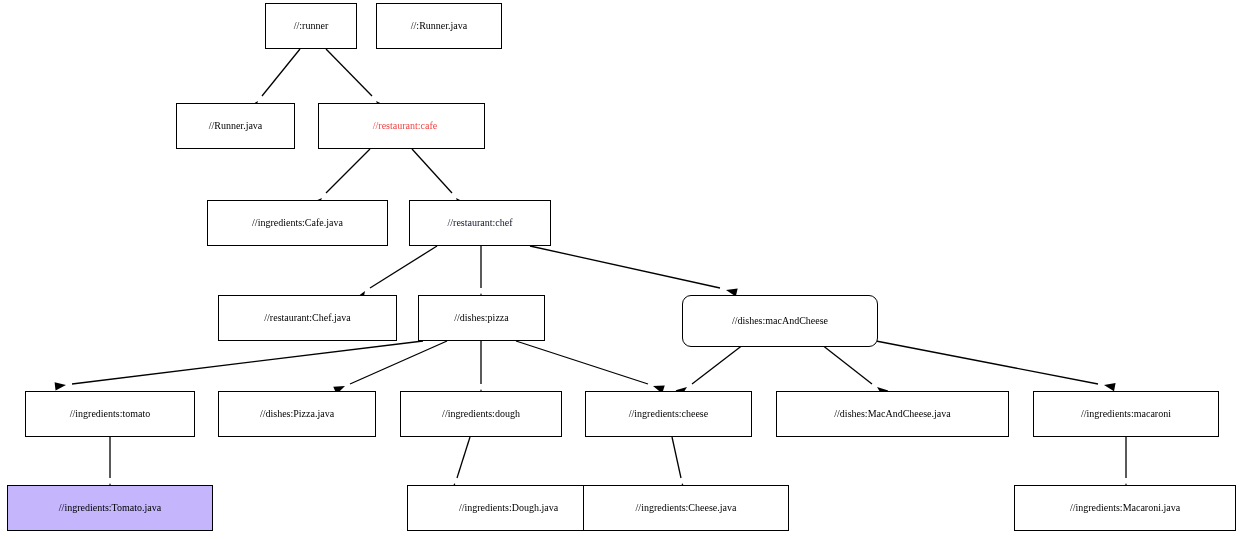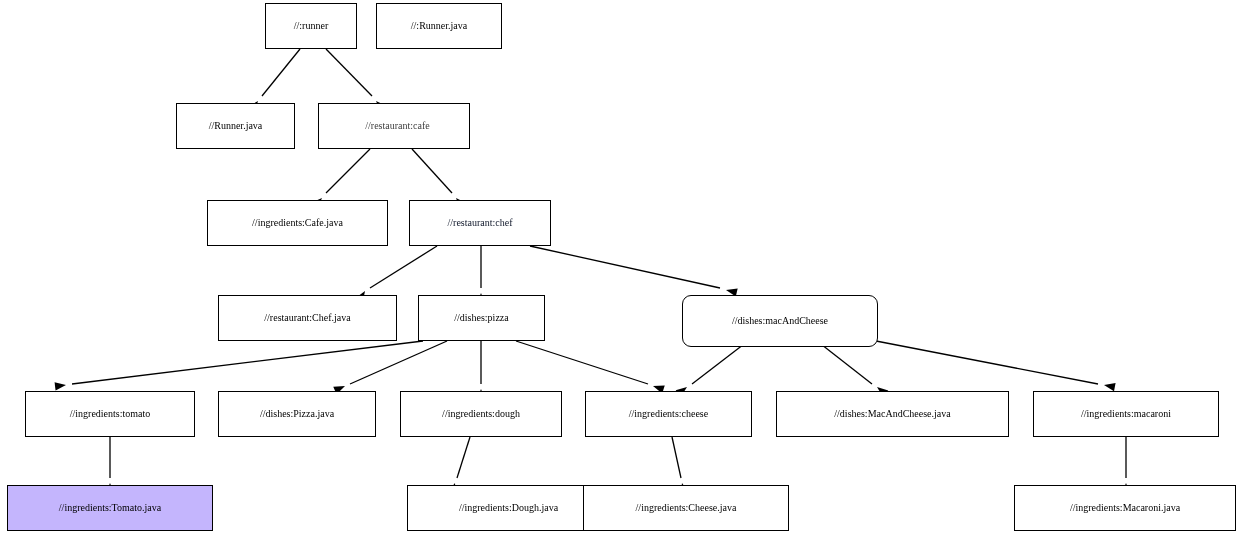--- a/index.html
+++ b/index.html
@@ -133,21 +133,21 @@
   <div id="node-layer">
       <div class="graph-node" style="left: 265px; top: 3px; width: 92px; height: 46px; background: rgb(255, 255, 255); border-color: rgb(0, 0, 0); color: rgb(0, 0, 0);">
         <span class="node-label">//:runner</span>
       </div>
       <div class="graph-node" style="left: 376px; top: 3px; width: 126px; height: 46px; background: rgb(255, 255, 255); border-color: rgb(0, 0, 0); color: rgb(0, 0, 0);">
         <span class="node-label">//:Runner.java</span>
       </div>
       <div class="graph-node" style="left: 176px; top: 103px; width: 119px; height: 46px; background: rgb(255, 255, 255); border-color: rgb(0, 0, 0); color: rgb(0, 0, 0);">
         <span class="node-label">//Runner.java</span>
       </div>
-      <div class="graph-node" style="left: 318px; top: 103px; width: 152px; height: 46px; background: rgb(255, 255, 255); border-color: rgb(0, 0, 0); color: #404040; padding-left: 7px;">
+      <div class="graph-node" style="left: 318px; top: 103px; width: 167px; height: 46px; background: rgb(255, 255, 255); border-color: rgb(0, 0, 0); color: #ef4444; padding-left: 7px;">
         <span class="node-label">//restaurant:cafe</span>
       </div>
       <div class="graph-node" style="left: 207px; top: 200px; width: 181px; height: 46px; background: rgb(255, 255, 255); border-color: rgb(0, 0, 0); color: rgb(0, 0, 0);">
         <span class="node-label">//ingredients:Cafe.java</span>
       </div>
       <div class="graph-node" style="left: 409px; top: 200px; width: 142px; height: 46px; background: rgb(255, 255, 255); border-color: rgb(0, 0, 0); color: #0f172a;">
         <span class="node-label">//restaurant:chef</span>
       </div>
       <div class="graph-node" style="left: 218px; top: 295px; width: 179px; height: 46px; background: rgb(255, 255, 255); border-color: rgb(0, 0, 0); color: rgb(0, 0, 0);">
         <span class="node-label">//restaurant:Chef.java</span>

